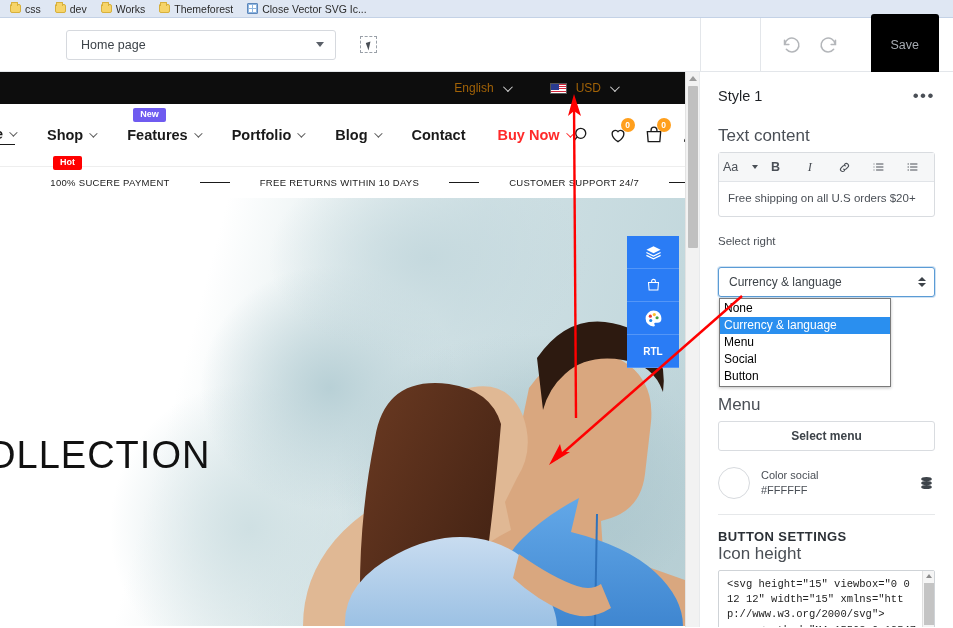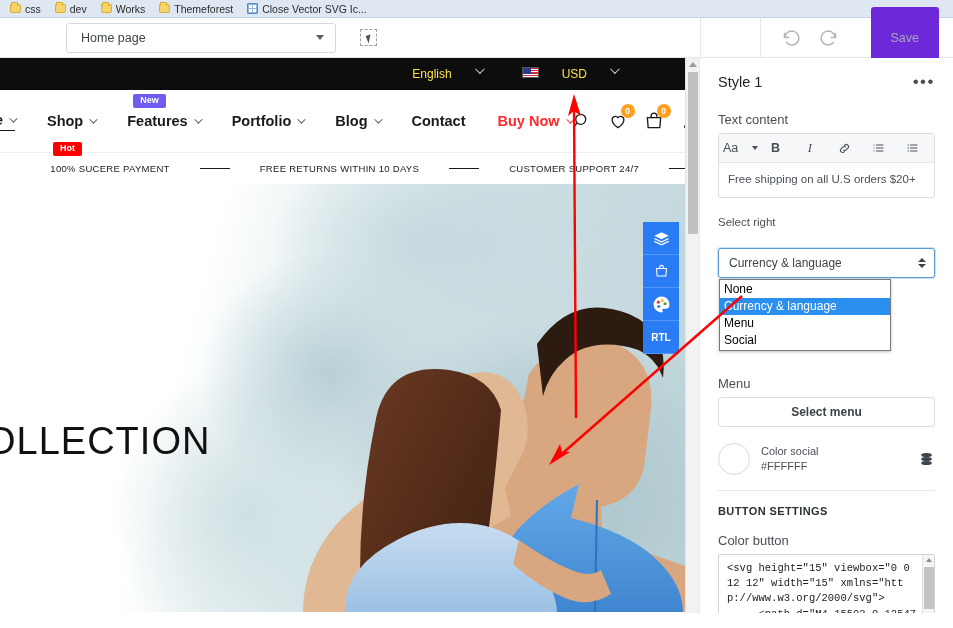--- a/index.html
+++ b/index.html
@@ -47,21 +47,21 @@
     background: #8fb6e0; border: 1px solid #5d87bb;
     border-radius: 1px;
     display:grid; grid-template-columns:1fr 1fr; grid-template-rows:1fr 1fr;
     gap:1px; padding:1px;
   }
   .app-ico i { background:#ffffff; display:block; }
 
   
   .toolbar {
     position: relative;
-    height: 40px;
+    height: 54px;
     background: #ffffff;
     border-bottom: 1px solid #e3e6ea;
     display: flex; align-items: center;
   }
   .page-select {
     margin-left: 66px;
     width: 270px; height: 30px;
     border: 1px solid #d6d9de; border-radius: 3px;
     background: #fff;
     display: flex; align-items: center; justify-content: space-between;
@@ -105,21 +105,21 @@
     width:19px; height:13px; background:#5a6068; border-radius:2px;
   }
   .monitor .stand {
     width:7px; height:2.5px; background:#5a6068; margin:1px auto 0; border-radius:1px;
   }
   .undo, .redo {
     width: 21px; height: 21px; cursor: pointer; opacity:.45;
   }
   .save-btn {
     margin: 0 14px 0 12px;
-    background: #6d28d9; color: #a6abb2;
+    background: #000000; color: #a6abb2;
     border: none; border-radius: 3px;
     padding: 24px 20px; font-size: 12.5px;
     font-family: "Liberation Sans", sans-serif;
     cursor: default;
   }
 
   
   .main { display: flex; height: 555px; position: relative; }
 
   
@@ -128,21 +128,21 @@
     position: relative; overflow: hidden;
     background: #fff;
     border-right: 1px solid #e8eaec;
   }
   .site-topbar {
     height: 32px; background: #0d0d0d;
     display:flex; align-items:center; justify-content:flex-end;
     padding-right: 82px; gap: 40px;
   }
   .tb-item {
-    color:#fde047; font-size:12px; display:flex; gap:23px;
+    color:#a16207; font-size:12px; display:flex; align-items:center; gap:9px;
     cursor: pointer;
   }
   .chev {
     display:inline-block; width:7px; height:7px;
     border-right:1.3px solid #cfcfcf; border-bottom:1.3px solid #cfcfcf;
     transform: rotate(45deg) translateY(-2px);
   }
   .flag {
     width:17px; height:11px; position:relative; overflow:hidden;
     background: repeating-linear-gradient(to bottom, #d6273c 0, #d6273c 1.1px, #ffffff 1.1px, #ffffff 2.2px);
@@ -223,21 +223,21 @@
     position:absolute; left:-14px; top:236px;
     font-size:38px; letter-spacing:1px; color:#111;
     font-family:"Liberation Sans", sans-serif;
   }
 
   .side-tabs {
     position:absolute; right:20px; top:38px;
     display:flex; flex-direction:column; z-index:6;
   }
   .stab {
-    width:36px; height:33px; background:#2a7cf5;
+    width:52px; height:33px; background:#2a7cf5;
     display:flex; align-items:center; justify-content:center;
     border-bottom:1px solid #ffffff33; cursor:pointer;margin-left:17px;
   }
   .stab span { color:#fff; font-size:10px; font-weight:bold; }
 
   
   .pv-scroll {
     position:absolute; right:0; top:0; width:14px; height:100%;
     background:#f2f2f2; border-left:1px solid #e3e3e3; z-index:8;
   }
@@ -256,21 +256,21 @@
     width: 253px; height:100%;
     background:#fff; padding: 16px 18px 0;
     overflow:hidden; position:relative;
   }
   .panel-hd {
     display:flex; align-items:center; justify-content:space-between;
     margin-bottom:22px;
   }
   .panel-title { font-size:14.5px; color:#1d2024; font-weight:500; }
   .dots { color:#4a4f56; font-size:17px; letter-spacing:1.5px; cursor:pointer; line-height:.5; }
-  .fld-label { font-size:13px; color:#4a4f56; margin-bottom:6px; }
+  .fld-label { font-size:17px; color:#4a4f56; margin-bottom:6px; }
   .rte {
     border:1px solid #d9dce0; border-radius:3px; margin-bottom:18px;
   }
   .rte-bar {
     height:29px; background:#f6f7f8; border-bottom:1px solid #e1e4e8;
     display:flex; align-items:center; gap:0; padding:0 4px;
   }
   .rte-btn {
     flex:1; display:flex; align-items:center; justify-content:center;
     gap:14px; height:100%; cursor:pointer; color:#4a4f56; font-size:12.5px;
@@ -313,22 +313,22 @@
     margin-top:16px; display:flex; align-items:center; gap:11px;
   }
   .swatch {
     width:32px; height:32px; border-radius:50%;
     border:1px solid #d7dade; background:#ffffff; flex:none; cursor:pointer;
   }
   .color-txt { flex:1; font-size:11px; color:#4a4f56; line-height:1.35; }
   .stack-ico { width:17px; height:16px; cursor:pointer; }
   .hr { height:1px; background:#e6e8ea; margin:15px 0 14px; }
   .sec-title {
-    font-size:11px; font-weight:bold; color:#2b3036; letter-spacing:.4px;
-    margin-bottom:16px;
+    font-size:13px; font-weight:bold; color:#2b3036; letter-spacing:.4px;
+    margin-bottom:0;
   }
   .code-wrap { position:relative; }
   .code-area {
     width:100%; height:110px;
     border:1px solid #cfd3d7; border-radius:2px;
     font-family:"Liberation Mono", monospace; font-size:10.5px;
     color:#222; padding:6px 16px 6px 8px;
     line-height:1.45; white-space:pre-wrap; word-break:break-all;
     background:#fff; overflow:hidden;
   }
@@ -610,20 +610,21 @@
         <span class="updown">
             <i class="u"></i>
             <i class="d"></i>
           </span>
       </div>
       <div class="sel-list">
         <div class="sel-opt">None</div>
         <div class="sel-opt on">Currency &amp; language</div>
         <div class="sel-opt">Menu</div>
         <div class="sel-opt">Social</div>
+        <div class="sel-opt">Button</div>
       </div>
     </div>
 
     <div class="menu-blk">
       <div class="fld-label">Menu</div>
       <div class="menu-btn">Select menu</div>
     </div>
 
     <div class="color-row">
       <div class="swatch"></div>
@@ -635,21 +636,21 @@
         <svg width="17" height="16" viewBox="0 0 24 24" fill="#3d4349">
           <ellipse cx="12" cy="6" rx="8" ry="3"></ellipse>
             <ellipse cx="12" cy="12" rx="8" ry="3"></ellipse>
             <ellipse cx="12" cy="18" rx="8" ry="3"></ellipse>
         </svg>
       </span>
     </div>
 
     <div class="hr"></div>
     <div class="sec-title">BUTTON SETTINGS</div>
-    <div class="fld-label">Color button</div>
+    <div class="fld-label">Icon height</div>
 
     <div class="code-wrap">
       <div class="code-area">&lt;svg height="15" viewbox="0 0 12 12" width="15" xmlns="http://www.w3.org/2000/svg"&gt;
      &lt;path d="M4.15503 0.125476C4.23533 0.205843 4.20042 0.244020 4.20042</div>
       <div class="code-sb">
         <div class="up"></div>
         <div class="code-thumb"></div>
       </div>
     </div>
   </div>

